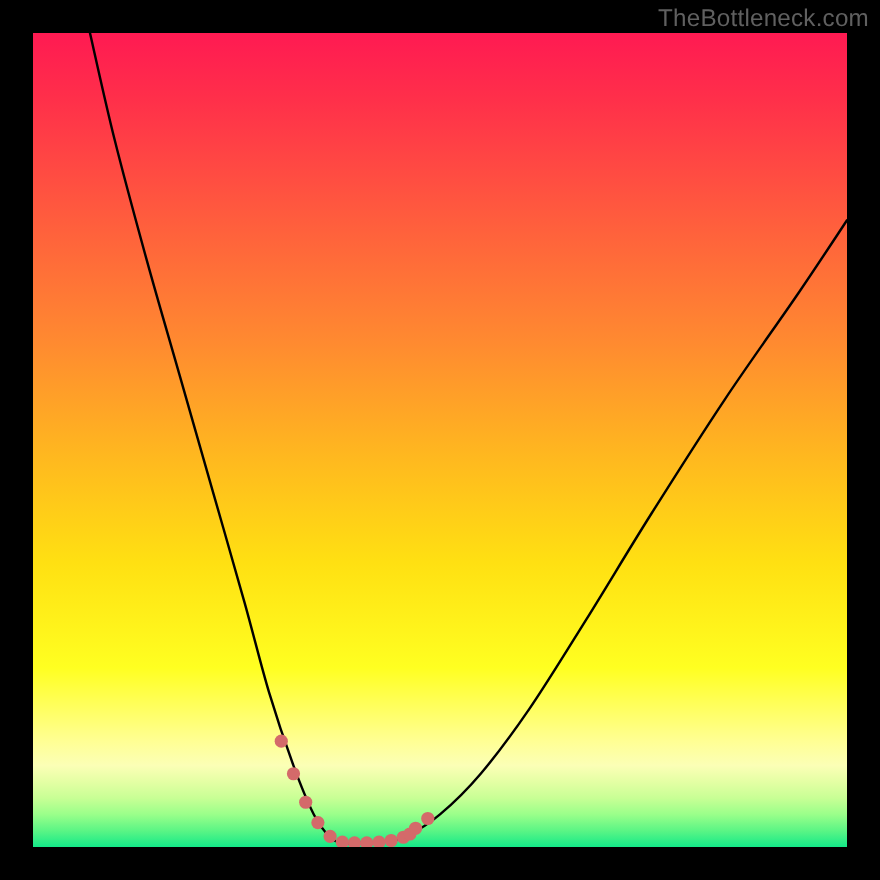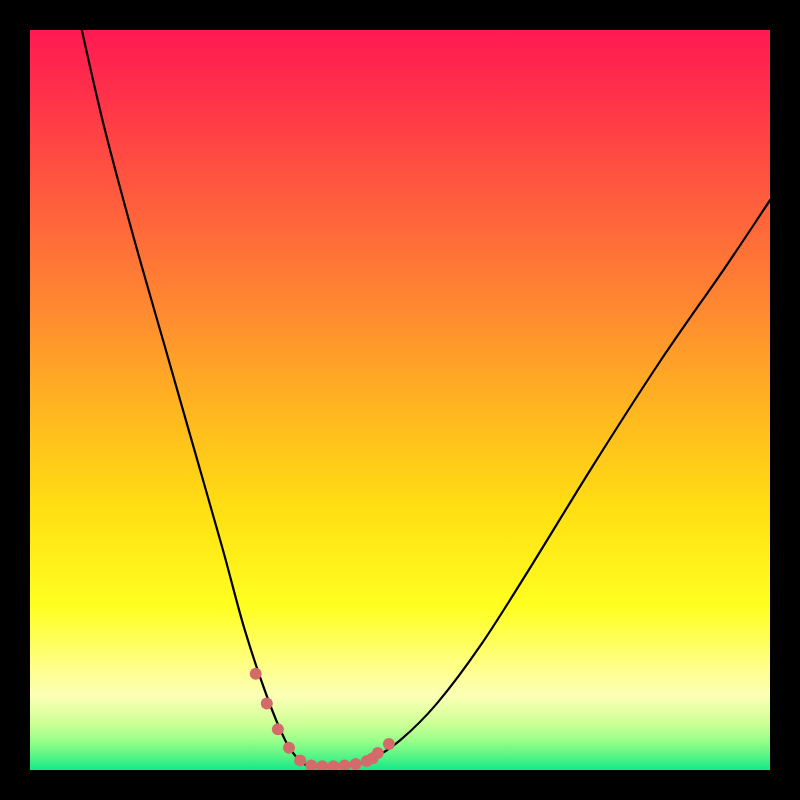--- a/index.html
+++ b/index.html
@@ -66,20 +66,21 @@
     width: 100%;
     height: 100%;
     overflow: visible;
   }
 </style>
 </head>
 <body>
 
 <div class="frame">
 
+  <div class="watermark">TheBottleneck.com</div>
 
   <div class="plot-area">
     <div class="gradient-bg"></div>
 
     <svg class="curve" viewBox="0 0 740 740" preserveAspectRatio="none">
       <path id="curve-path" fill="none" stroke="#000000" stroke-width="2.2" stroke-linecap="round" stroke-linejoin="round" d="M 51.80 0.00 C 55.50 16.03, 65.37 61.67, 74.00 96.20 C 82.63 130.73, 93.73 171.43, 103.60 207.20 C 113.47 242.97, 123.33 276.27, 133.20 310.80 C 143.07 345.33, 152.93 379.87, 162.80 414.40 C 172.67 448.93, 183.77 487.17, 192.40 518.00 C 201.03 548.83, 207.20 574.73, 214.60 599.40 C 222.00 624.07, 230.02 647.50, 236.80 666.00 C 243.58 684.50, 249.75 699.55, 255.30 710.40 C 260.85 721.25, 265.78 726.80, 270.10 731.12 C 274.42 735.44, 276.88 735.44, 281.20 736.30 C 285.52 737.16, 289.83 736.42, 296.00 736.30 C 302.17 736.18, 310.80 736.67, 318.20 735.56 C 325.60 734.45, 331.77 733.83, 340.40 729.64 C 349.03 725.45, 358.90 719.77, 370.00 710.40 C 381.10 701.03, 393.43 689.43, 407.00 673.40 C 420.57 657.37, 435.37 637.63, 451.40 614.20 C 467.43 590.77, 484.70 562.40, 503.20 532.80 C 521.70 503.20, 541.43 469.90, 562.40 436.60 C 583.37 403.30, 606.80 366.30, 629.00 333.00 C 651.20 299.70, 677.10 263.93, 695.60 236.80 C 714.10 209.67, 732.60 181.30, 740.00 170.20"></path>
       <g id="dots-group">
           <circle cx="225.70" cy="643.80" r="6" fill="#d46a6a"></circle>
           <circle cx="236.80" cy="673.40" r="6" fill="#d46a6a"></circle>
           <circle cx="247.90" cy="699.30" r="6" fill="#d46a6a"></circle>

